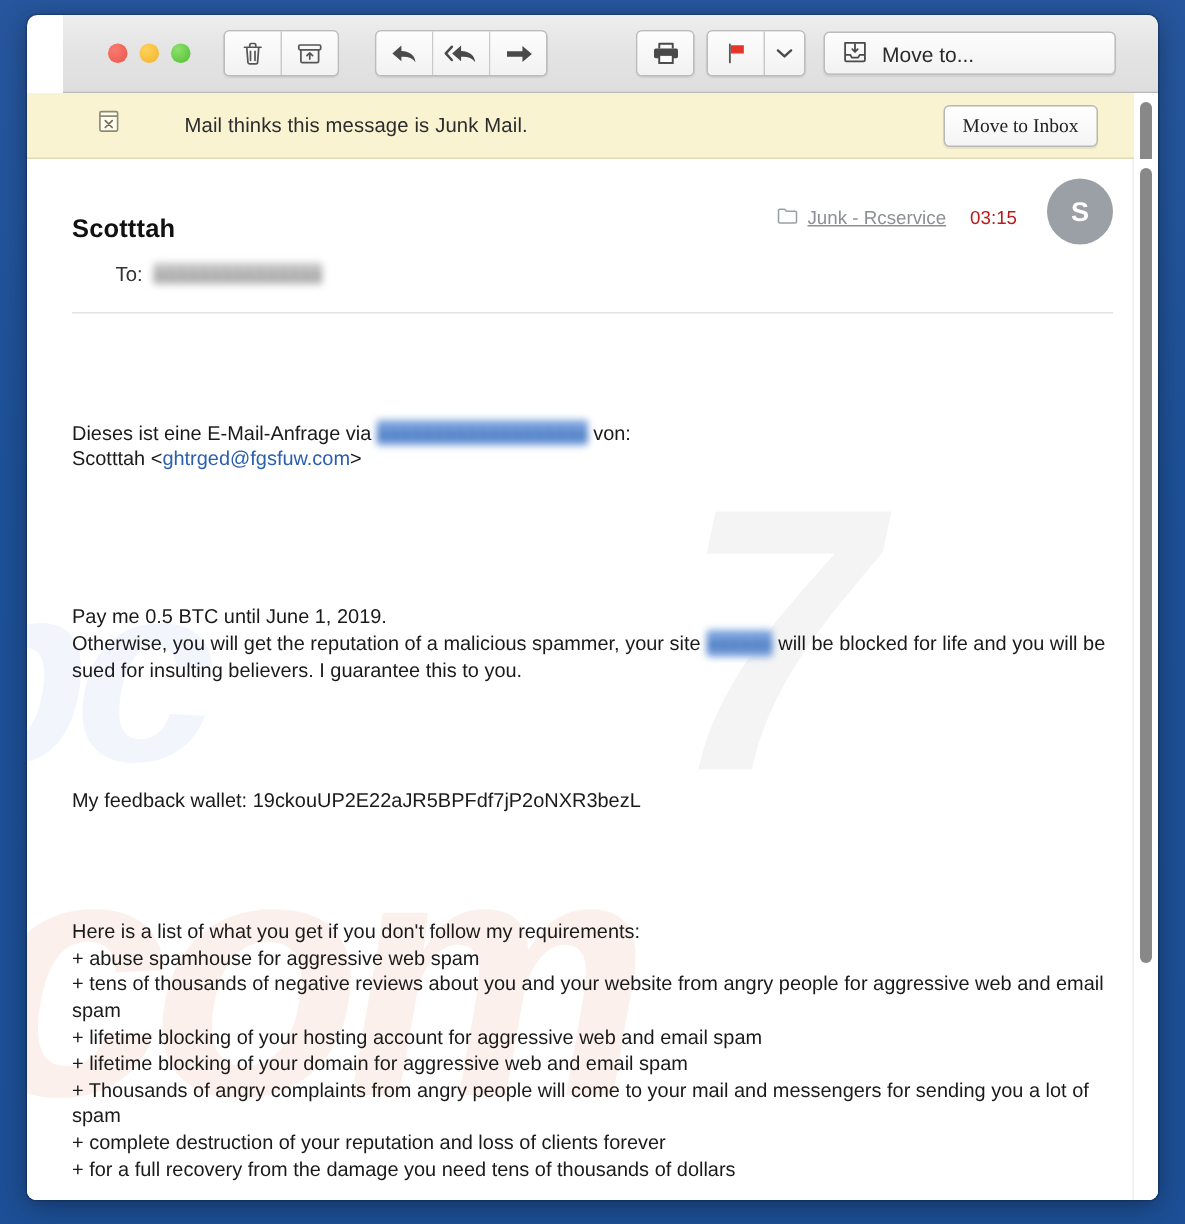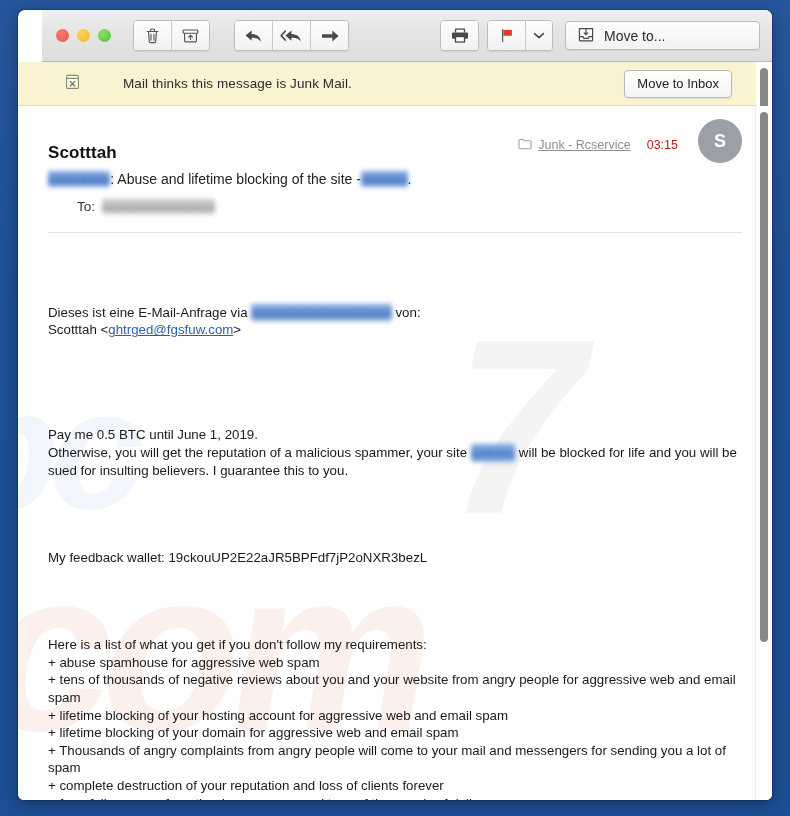--- a/index.html
+++ b/index.html
@@ -37,21 +37,21 @@
 
   
   .toolbar {
     position: relative;
     height: 52px;
     flex: 0 0 52px;
     background: linear-gradient(180deg, #eeeeee 0%, #e3e3e3 52%, #dedede 100%);
     border-bottom: 1px solid #b9b9b9;
     display: flex;
     align-items: center;
-    padding: 0 12px;
+    padding: 0 28px;
     box-sizing: border-box;
     margin-left: 24px;
   }
 
   .traffic {
     display: flex;
     align-items: center;
     gap: 8px;
     margin-left: 2px;
     margin-right: 22px;
@@ -137,20 +137,21 @@
     padding: 0 12px;
     display: flex;
     align-items: center;
     border: 1px solid #b8b8b8;
     border-radius: 4px;
     background: linear-gradient(180deg, #ffffff 0%, #f4f4f4 100%);
     font-size: 13px;
     color: #222;
     cursor: default;
     box-shadow: 0 1px 1px rgba(0,0,0,0.08);
+    font-family: Liberation Serif, serif;
   }
 
   
   .message-area {
     position: relative;
     flex: 1 1 auto;
     background: #ffffff;
     overflow: hidden;
   }
 
@@ -272,21 +273,20 @@
     margin-top: 18px;
     font-size: 13.3px;
     line-height: 17.6px;
     color: #1a1a1a;
     white-space: pre-wrap;
     word-wrap: break-word;
   }
   .body-para { margin: 0 0 17px 0; }
   .link {
     color: #2a5fae;
-    text-decoration: underline;
     margin-top: 48px;
   }
 
   
   .scroll-track {
     position: absolute;
     top: 0; right: 0;
     width: 16px;
     height: 100%;
     background: #ffffff;
@@ -464,26 +464,20 @@
               </span>
               <span>Junk - Rcservice</span>
             </div>
             <div class="time-label">03:15</div>
             <div class="avatar">
               <span>S</span>
             </div>
           </div>
         </div>
 
-        <div class="subject-line">
-          <span class="redact blue">aaaaaaaa</span>
-            <span>: Abuse and lifetime blocking of the site - </span>
-            <span class="redact blue">aaaaaa</span>
-            <span>.</span>
-        </div>
 
         <div class="to-line">
           <span class="to-label">To:</span>
           <span class="redact gray">aaaaaaaaaaaaaaa</span>
         </div>
 
         <div class="divider"></div>
 
         <div class="body-text">
 

